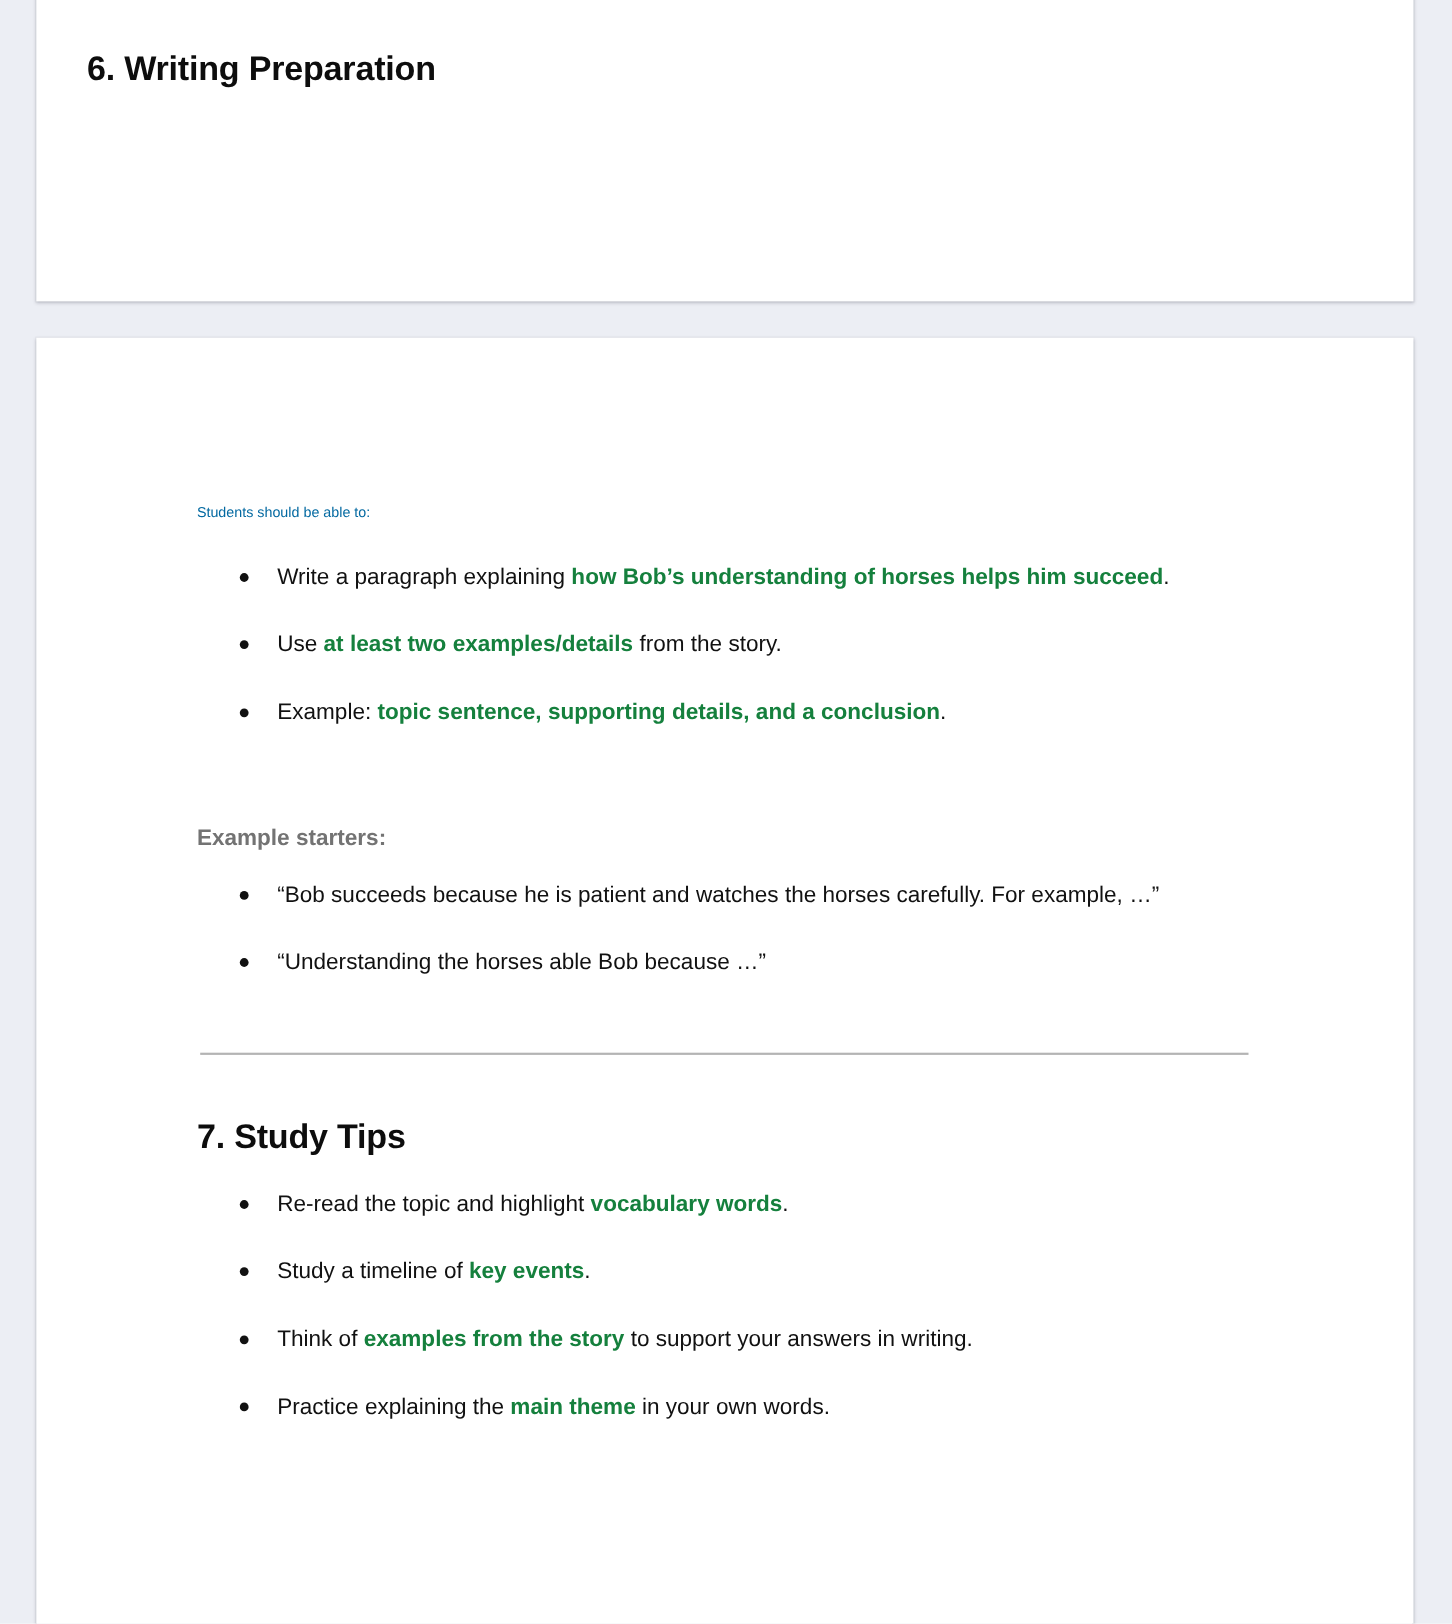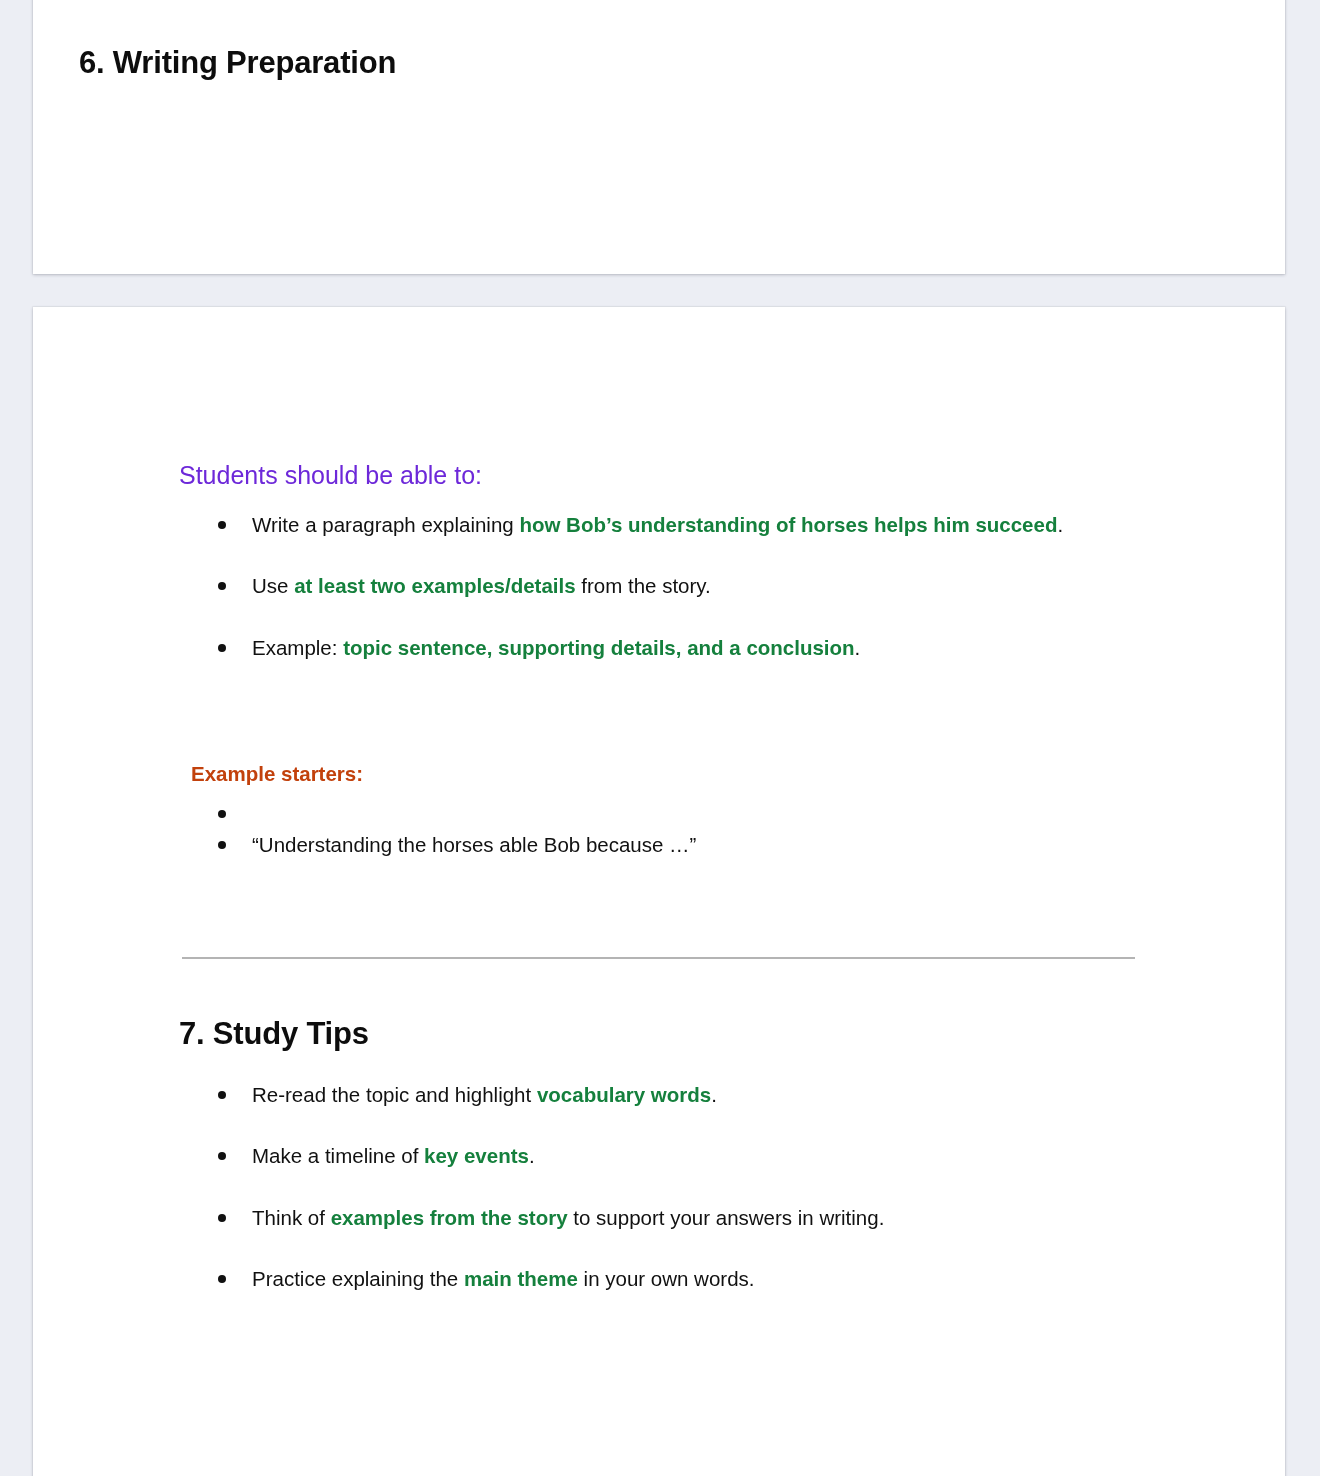--- a/index.html
+++ b/index.html
@@ -54,32 +54,32 @@
     font-size: 31px;
     font-weight: bold;
     color: #0d0d0d;
     letter-spacing: -0.2px;
     margin: 0;
     line-height: 1.25;
     text-align: right;
   }
 
   .para {
-    font-size: 25px;
-    color: #6d28d9;
+    font-size: 13px;
+    color: #0369a1;
     line-height: 1.45;
     margin: 0;
   }
 
   .lead-bold {
     font-size: 20.5px;
     font-weight: bold;
-    color: #c2410c;
+    color: #737373;
     line-height: 1.45;
-    margin: 12px;
+    margin: 0;
   }
 
   .bullets {
     list-style: none;
     margin: 0;
     padding: 0;
   }
   .bullets li {
     position: relative;
     font-size: 20.5px;
@@ -143,31 +143,31 @@
 
       <ul class="bullets blk" id="objectives">
           <li><span class="dot"></span><span>Write a paragraph explaining </span><b>how Bob’s understanding of horses helps him succeed</b><span>.</span></li>
           <li><span class="dot"></span><span>Use </span><b>at least two examples/details</b><span> from the story.</span></li>
           <li><span class="dot"></span><span>Example: </span><b>topic sentence, supporting details, and a conclusion</b><span>.</span></li>
         </ul>
 
       <p class="lead-bold blk" id="example-label">Example starters:</p>
 
       <ul class="bullets blk" id="starters">
-          <li><span class="dot"></span></li>
+          <li><span class="dot"></span><span>“Bob succeeds because he is patient and watches the horses carefully. For example, …”</span></li>
           <li><span class="dot"></span><span>“Understanding the horses able Bob because …”</span></li>
         </ul>
 
       <hr class="divider blk" id="rule">
 
       <h1 class="doc-h1 blk" id="heading-7">7. Study Tips</h1>
 
       <ul class="bullets blk" id="tips">
           <li><span class="dot"></span><span>Re-read the topic and highlight </span><b>vocabulary words</b><span>.</span></li>
-          <li><span class="dot"></span><span>Make a timeline of </span><b>key events</b><span>.</span></li>
+          <li><span class="dot"></span><span>Study a timeline of </span><b>key events</b><span>.</span></li>
           <li><span class="dot"></span><span>Think of </span><b>examples from the story</b><span> to support your answers in writing.</span></li>
           <li><span class="dot"></span><span>Practice explaining the </span><b>main theme</b><span> in your own words.</span></li>
         </ul>
 
     </div>
   </div>
 
 </div>
 
 </body></html>

